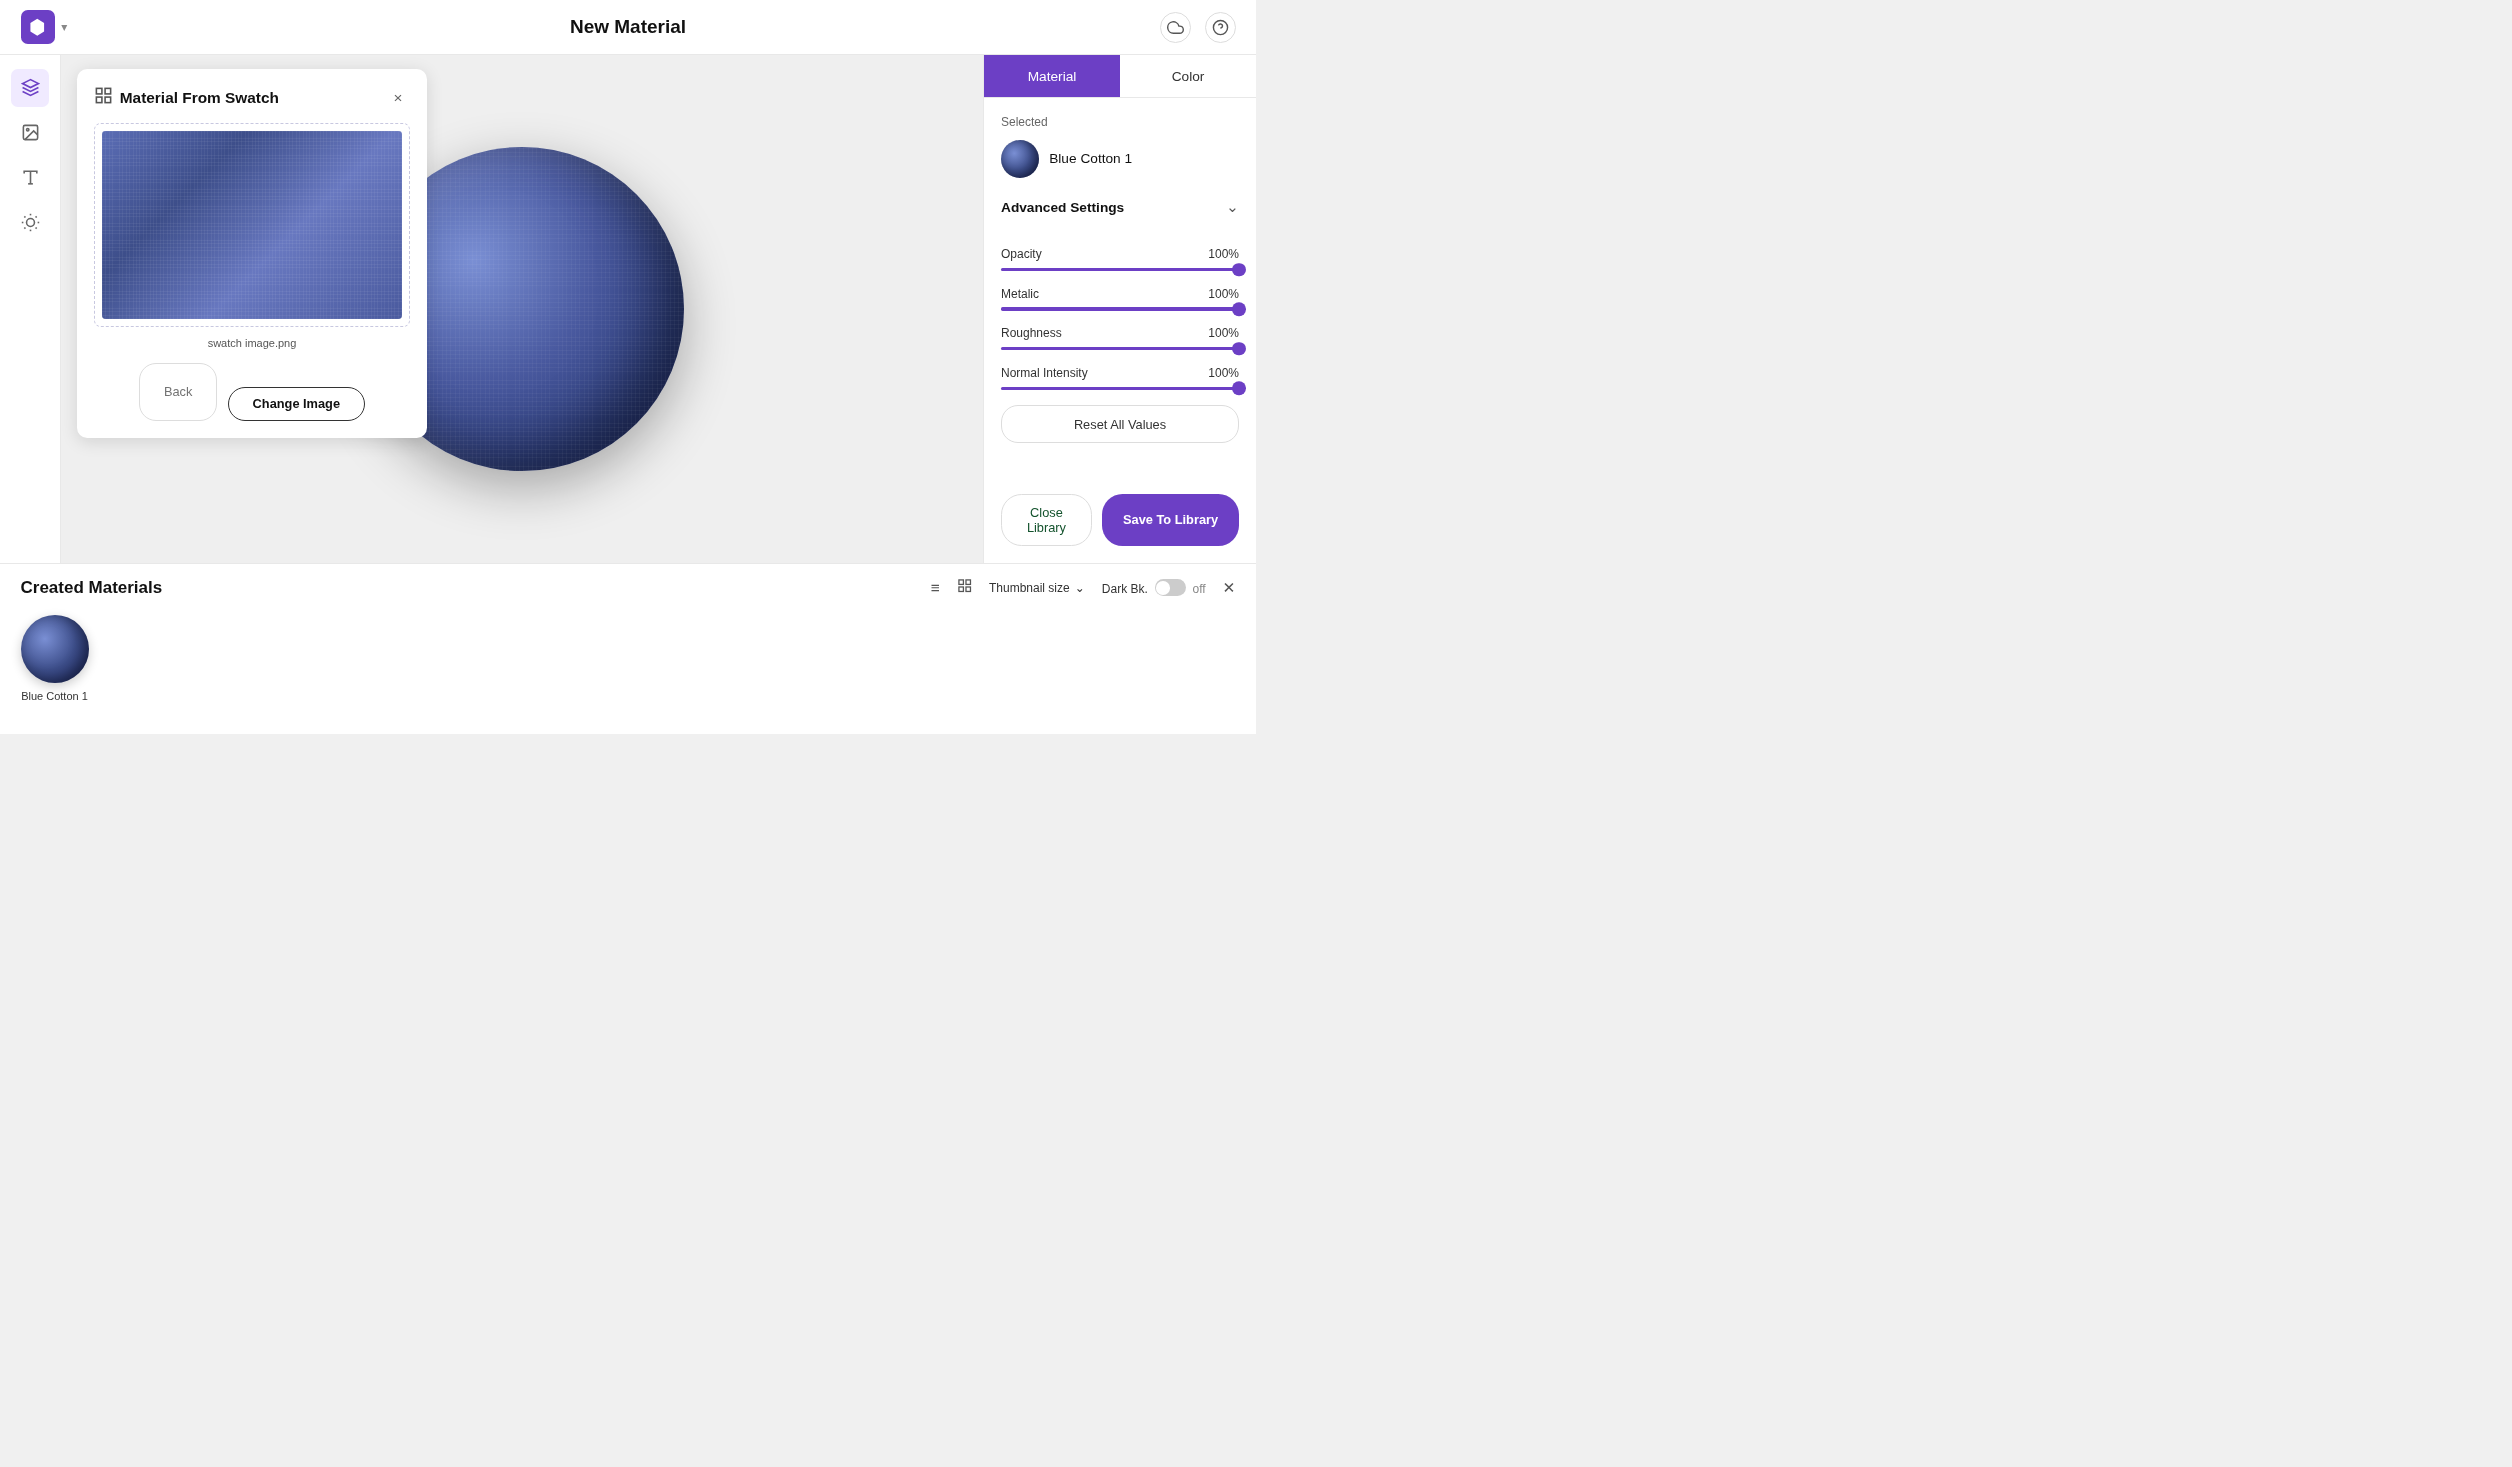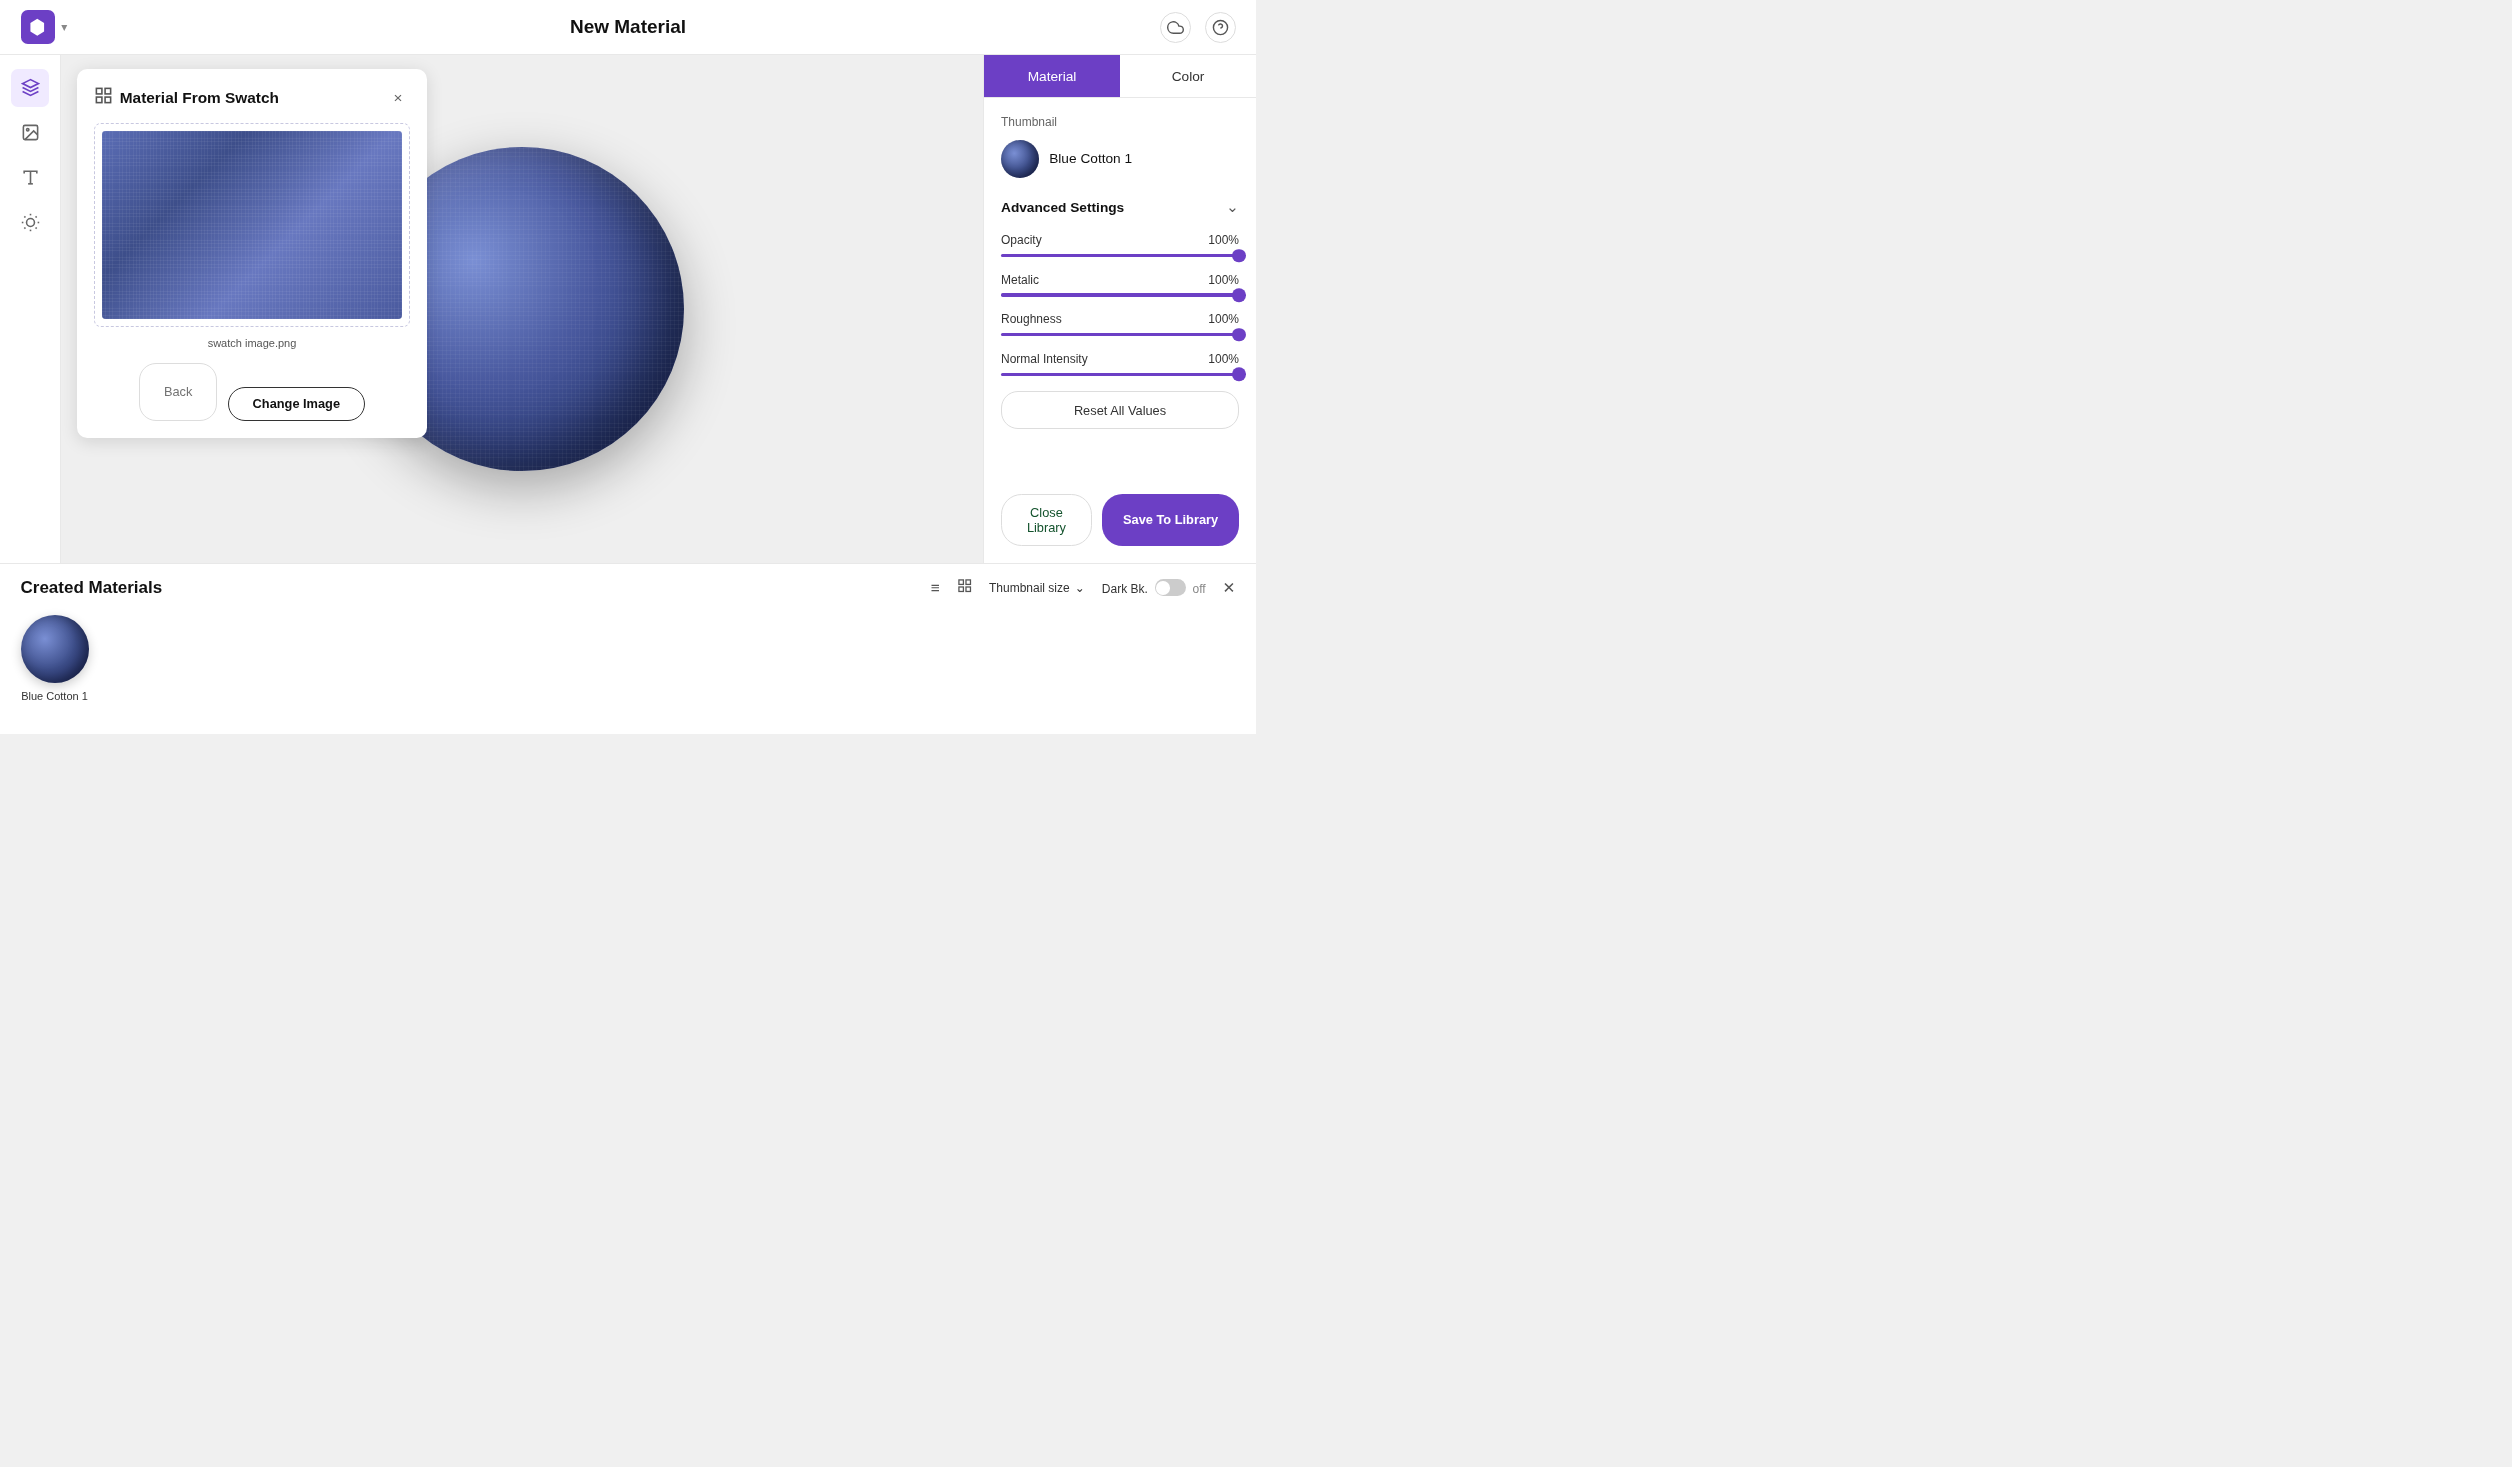--- a/index.html
+++ b/index.html
@@ -231,21 +231,21 @@
       border-radius: 50%;
       background: radial-gradient(circle at 35% 35%, #7a8fd4, #3d4e8a 50%, #1a2560 100%);
       box-shadow: inset -3.4px -2.6px 8.5px rgba(0,0,0,0.4);
     }
     .material-name { font-size: 13.7px; font-weight: 500; color: #111; }
 
     .advanced-settings-header {
       display: flex;
       align-items: center;
       justify-content: space-between;
-      margin-bottom: 17px;
+      margin-bottom: 31px;
       cursor: pointer;
     }
     .advanced-settings-title { font-size: 13.7px; font-weight: 600; color: #111; }
     .chevron-icon { color: #555; font-size: 15.4px; }
 
     .slider-group { margin-bottom: 15.4px; }
     .slider-header {
       display: flex;
       justify-content: space-between;
       align-items: center;
@@ -486,21 +486,21 @@
     </div>
   </div>
 
   <div class="right-panel">
     <div class="right-panel-tabs">
       <button class="tab-btn active">Material</button>
       <button class="tab-btn">Color</button>
     </div>
 
     <div class="right-panel-content">
-      <div class="selected-label">Thumbnail</div>
+      <div class="selected-label">Selected</div>
       <div class="selected-material">
         <div class="material-swatch-ball"></div>
         <span class="material-name">Blue Cotton 1</span>
       </div>
 
       <div class="advanced-settings-header">
         <span class="advanced-settings-title">Advanced Settings</span>
         <span class="chevron-icon">⌄</span>
       </div>
 

